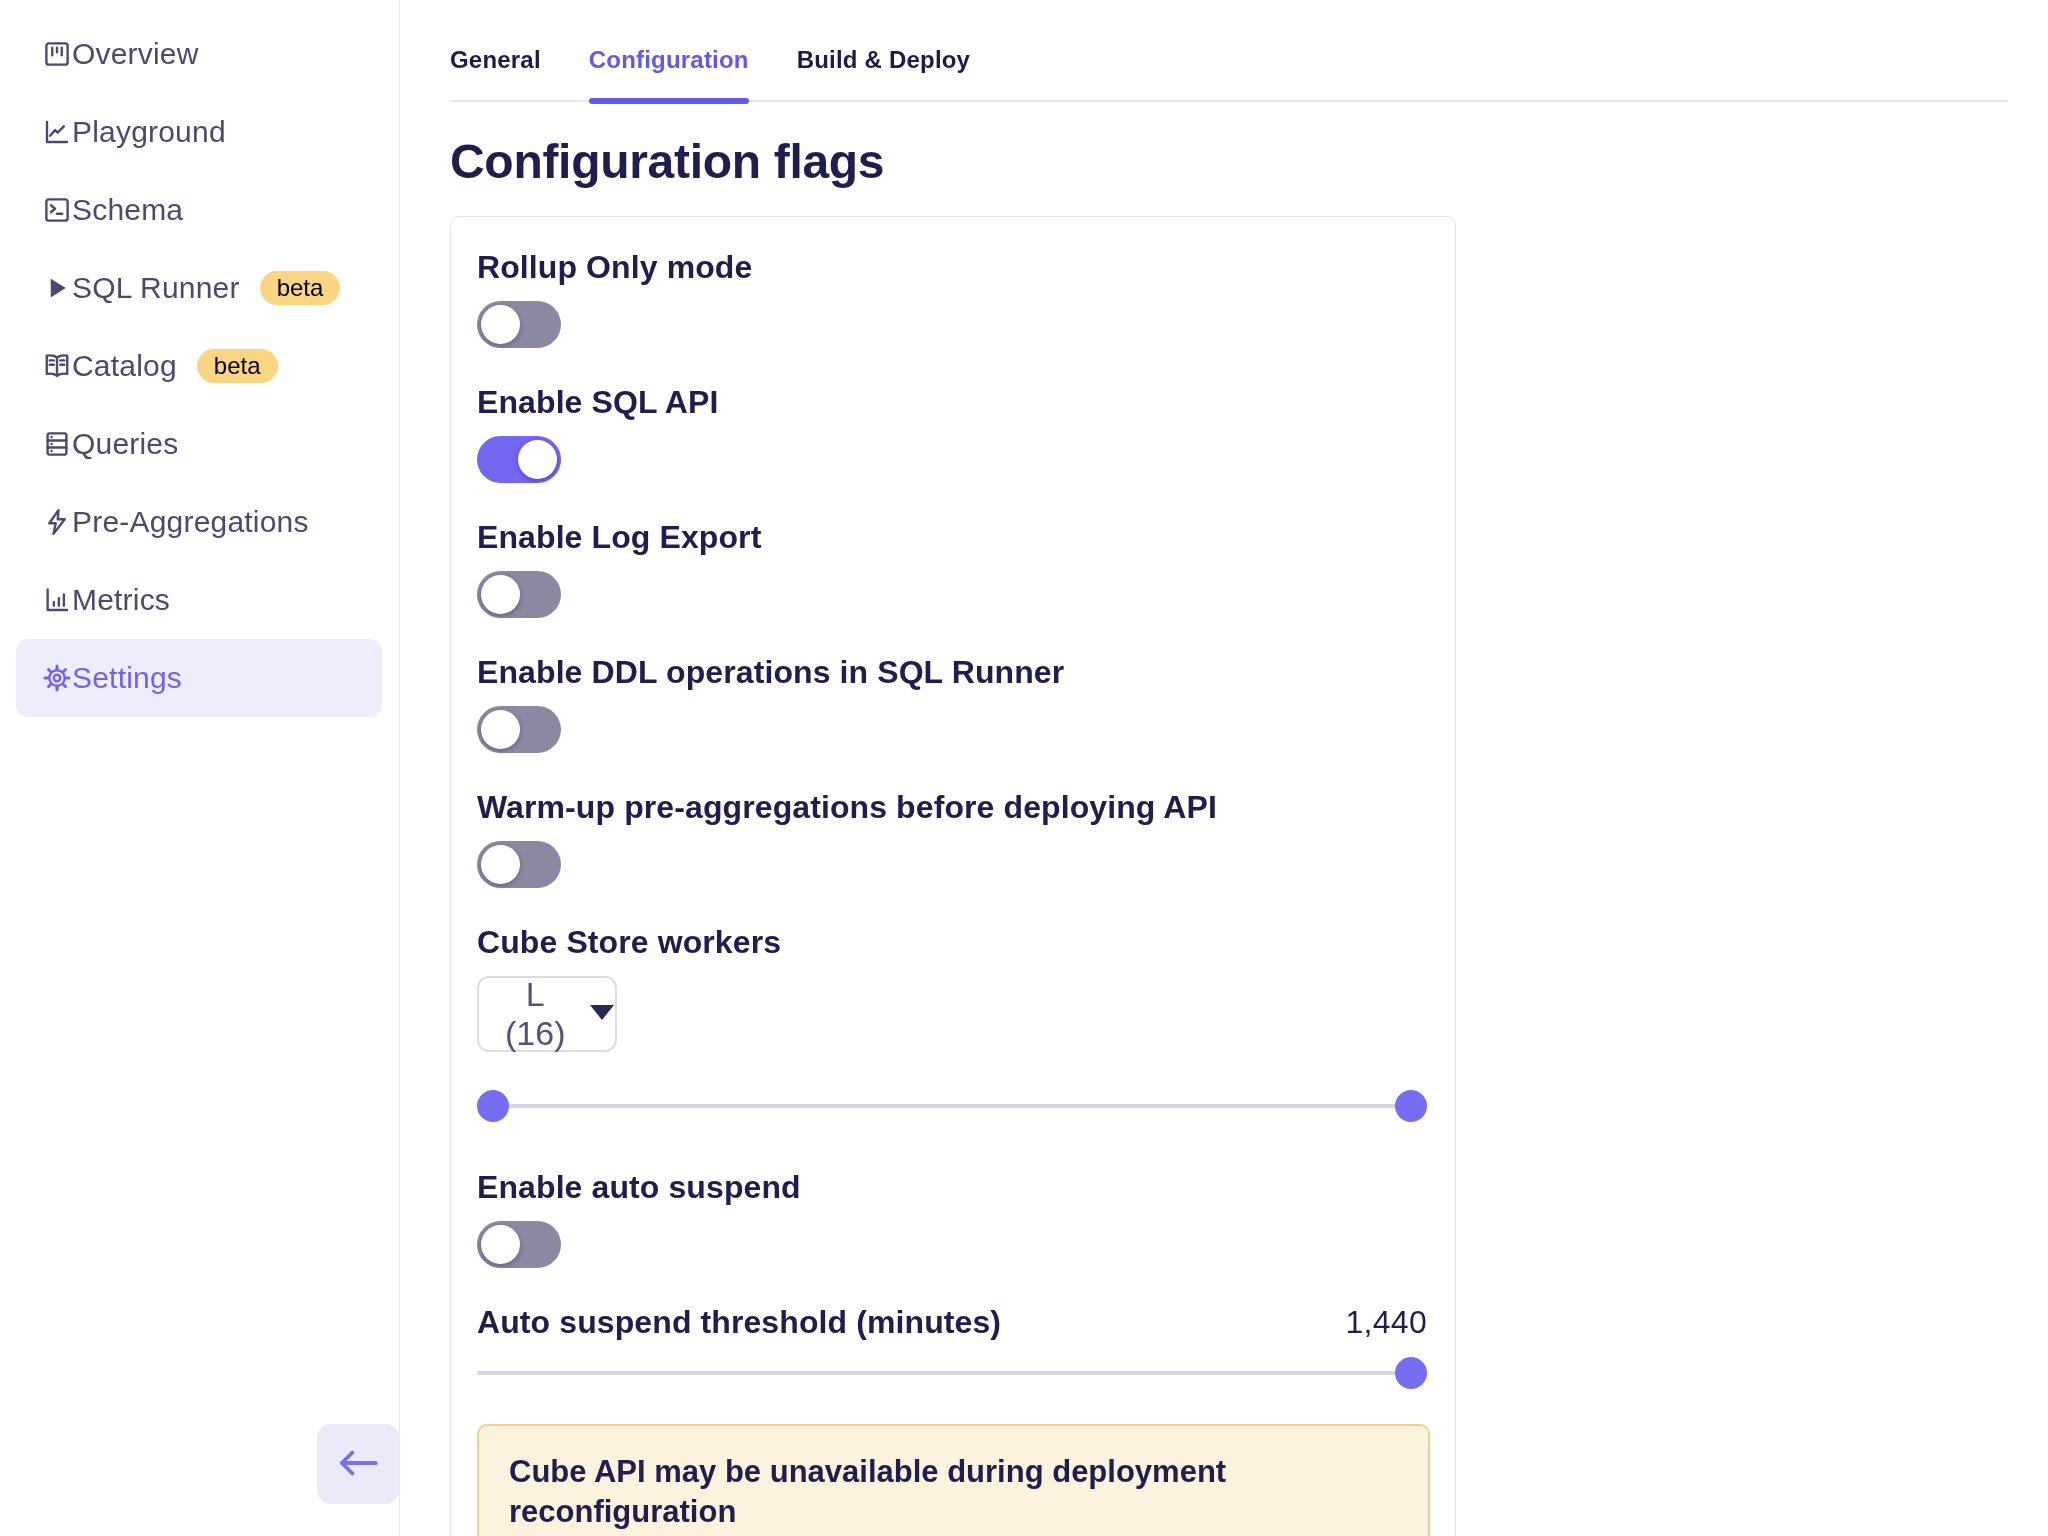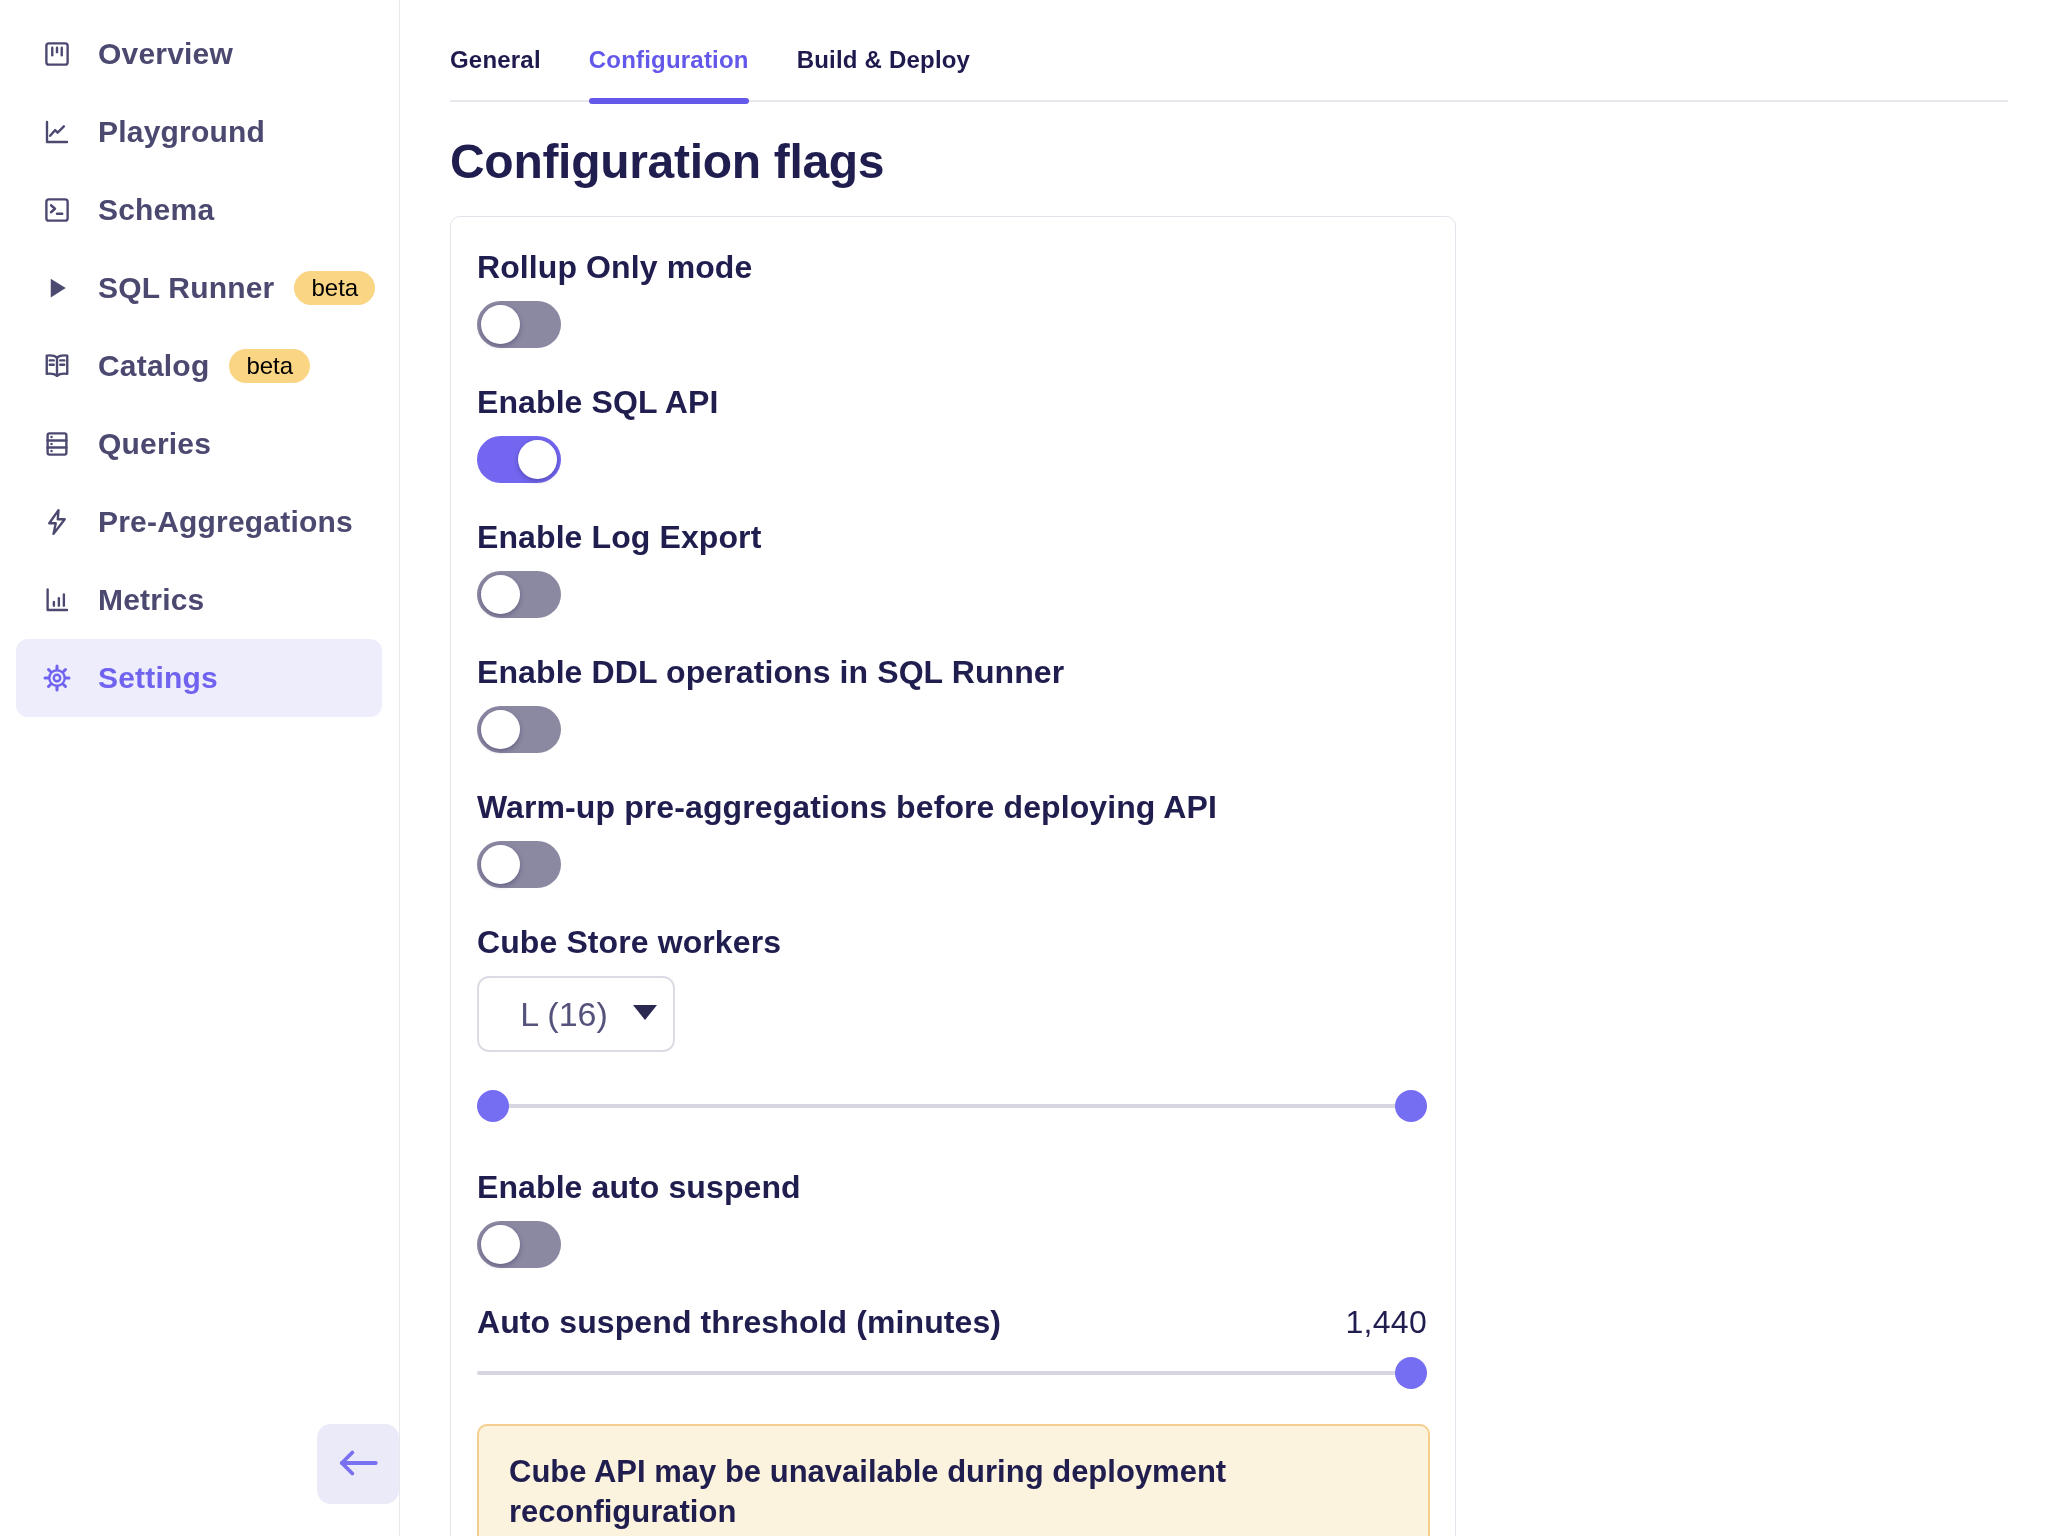--- a/index.html
+++ b/index.html
@@ -27,21 +27,21 @@
   }
   .app{display:flex;width:100%;height:100%;}
 
   
   .sidebar{position:relative;width:400px;flex:0 0 400px;border-right:1px solid var(--border);background:#fff;}
   .nav{padding-top:15px;}
   .item{height:78px;display:flex;align-items:center;margin:0 17px 0 16px;padding-left:26px;border-radius:12px;cursor:pointer;}
   .item .ic{width:30px;height:30px;flex:0 0 30px;display:flex;align-items:center;justify-content:center;}
   .item .ic svg{width:30px;height:30px;stroke:var(--sidebar-text);fill:none;stroke-width:1.9;stroke-linecap:round;stroke-linejoin:round;}
   .item .ic svg .fillpart{fill:var(--sidebar-text);stroke:none;}
-  .item .lbl{margin-left:26px;font-size:30px;font-weight:700;color:var(--sidebar-text);letter-spacing:.2px;}
+  .item .lbl{font-size:30px;font-weight:400;color:var(--sidebar-text);letter-spacing:.2px;}
   .item.active{background:var(--settings-bg);}
   .item.active .lbl{color:var(--settings-purple);}
   .item.active .ic svg{stroke:var(--settings-purple);}
   .badge{margin-left:20px;background:var(--badge-bg);color:#000000;font-size:24px;font-weight:400;line-height:26px;padding:4px 17px;border-radius:999px;}
   .collapse{position:absolute;right:0;bottom:32px;width:82px;height:80px;border:none;border-radius:14px;background:var(--collapse-bg);display:flex;align-items:center;justify-content:center;cursor:pointer;}
   .collapse svg{width:42px;height:28px;stroke:#7A70F2;stroke-width:2.4;fill:none;stroke-linecap:round;stroke-linejoin:round;}
 
   
   .main{flex:1;padding:0 40px 0 50px;}
   .tabbar{display:flex;gap:48px;padding-top:46px;border-bottom:2px solid var(--border);}
@@ -51,21 +51,21 @@
   .heading{margin:34px 0 0;font-size:48px;line-height:52px;font-weight:700;color:var(--navy);letter-spacing:-.3px;}
 
   .card{margin-top:28px;width:1006px;min-height:1500px;border:1px solid var(--card-border);border-radius:10px;padding:30px 28px 60px 26px;background:#fff;}
 
   .flag-label{font-size:32px;line-height:40px;font-weight:600;color:var(--navy);letter-spacing:.1px;}
   .toggle{position:relative;display:block;width:84px;height:47px;margin:14px 0 34px;border:none;border-radius:24px;background:var(--toggle-off);cursor:pointer;padding:0;}
   .toggle .knob{position:absolute;top:4px;left:4px;width:39px;height:39px;border-radius:50%;background:#fff;box-shadow:0 2px 5px rgba(30,26,78,.35);transition:left .15s;}
   .toggle.on{background:var(--purple-toggle);}
   .toggle.on .knob{left:41px;}
 
-  .select{display:flex;align-items:center;gap:24px;margin:14px 0 38px;width:198px;height:76px;padding:0 0 0 26px;border:2px solid #DCDBE6;border-radius:12px;background:#fff;cursor:pointer;font-family:inherit;justify-content:center;}
+  .select{display:flex;align-items:center;gap:24px;margin:14px 0 38px;width:140px;height:76px;padding:0 0 0 26px;border:2px solid #DCDBE6;border-radius:12px;background:#fff;cursor:pointer;font-family:inherit;}
   .select .sel-val{font-size:34px;color:#55527C;font-weight:400;}
   .select svg{width:26px;height:17px;}
   .select svg polygon{fill:#2B2852;}
 
   .row{display:flex;justify-content:space-between;align-items:baseline;}
   .row .val{font-size:32px;font-weight:500;color:var(--navy);letter-spacing:.3px;}
 
   .slider{position:relative;height:32px;}
   .slider.slider-a{margin:20px 0 45px;}
   .slider.slider-b{margin:15px 0 35px;}

